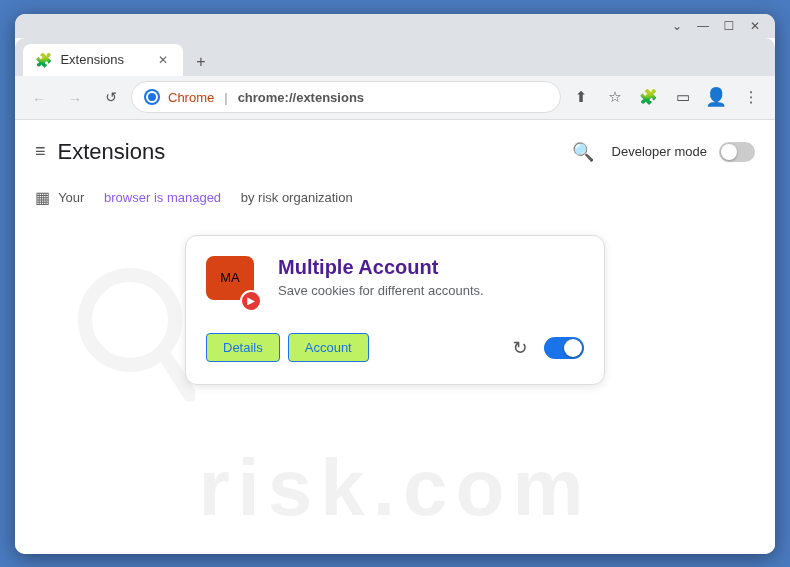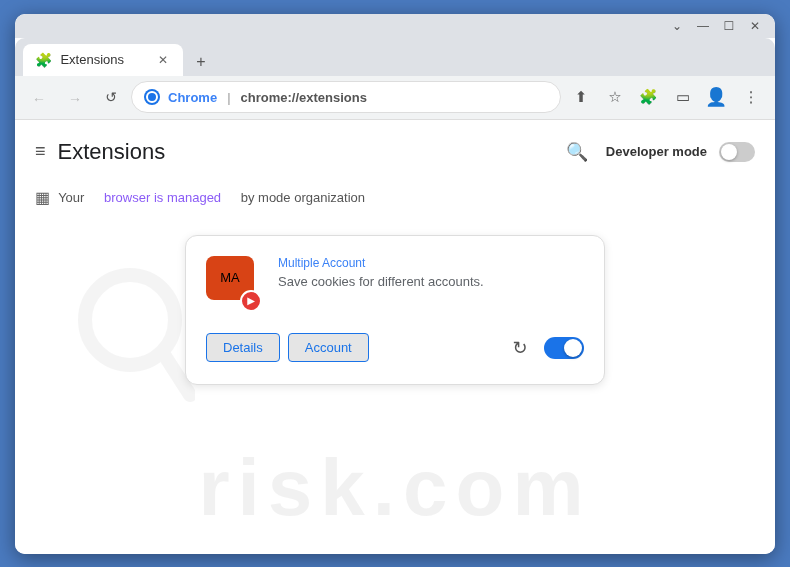--- a/index.html
+++ b/index.html
@@ -142,22 +142,22 @@
       justify-content: center;
     }
     .address-bar .site-icon::after {
       content: '';
       width: 8px;
       height: 8px;
       border: 2px solid #fff;
       border-radius: 50%;
     }
     .chrome-text {
-      color: #3b82f6;
-      font-weight: 700;
+      color: #c2410c;
+      font-weight: 400;
     }
     .separator {
       color: #999;
       margin: 0 2px;
     }
     .address-url {
       color: #555;
       font-weight: bold;
     }
     .toolbar-actions {
@@ -252,21 +252,20 @@
       width: 32px;
       height: 32px;
       display: flex;
       align-items: center;
       justify-content: center;
       border-radius: 50%;
     }
     .dev-mode-label {
       font-size: 13px;
       color: #333;
-      font-weight: bold;
     }
     .toggle-switch {
       width: 36px;
       height: 20px;
       background: #ccc;
       border-radius: 10px;
       position: relative;
       cursor: pointer;
     }
     .toggle-switch .knob {
@@ -351,37 +350,37 @@
       border-radius: 50%;
       border: 2px solid #fff;
       display: flex;
       align-items: center;
       justify-content: center;
       color: #fff;
       font-size: 10px;
     }
     .ext-info { flex: 1; }
     .ext-name {
-      font-size: 12px;
-      font-weight: 400;
-      color: #3b82f6;
+      font-size: 20px;
+      font-weight: 700;
+      color: #4c1d95;
       margin-bottom: 4px;
     }
     .ext-desc {
       font-size: 13px;
       color: #5f6368;
     }
     .ext-card-footer {
       display: flex;
       align-items: center;
       gap: 8px;
     }
     .btn-outline {
       border: 1px solid #1a73e8;
-      background: #e5e5e5;
+      background: #bef264;
       color: #1a73e8;
       padding: 6px 16px;
       border-radius: 4px;
       font-size: 13px;
       cursor: pointer;
     }
     .refresh-btn {
       margin-left: auto;
       color: #555;
       font-size: 18px;
@@ -507,21 +506,21 @@
         </div>
         <span class="dev-mode-label">Developer mode</span>
         <div class="toggle-switch">
           <div class="knob"></div>
         </div>
       </div>
     </div>
 
     <div class="managed-banner">
       <span class="managed-icon">▦</span>
-      <span>Your</span>&nbsp;<a class="managed-link">browser is managed</a>&nbsp;<span>by mode organization</span>
+      <span>Your</span>&nbsp;<a class="managed-link">browser is managed</a>&nbsp;<span>by risk organization</span>
     </div>
 
     <div class="card-container">
       <div class="ext-card">
         <div class="ext-card-header">
           <div class="ext-icon-wrapper">
             <div class="ext-icon-main">
               <span>MA</span>
             </div>
             <div class="ext-icon-badge">

